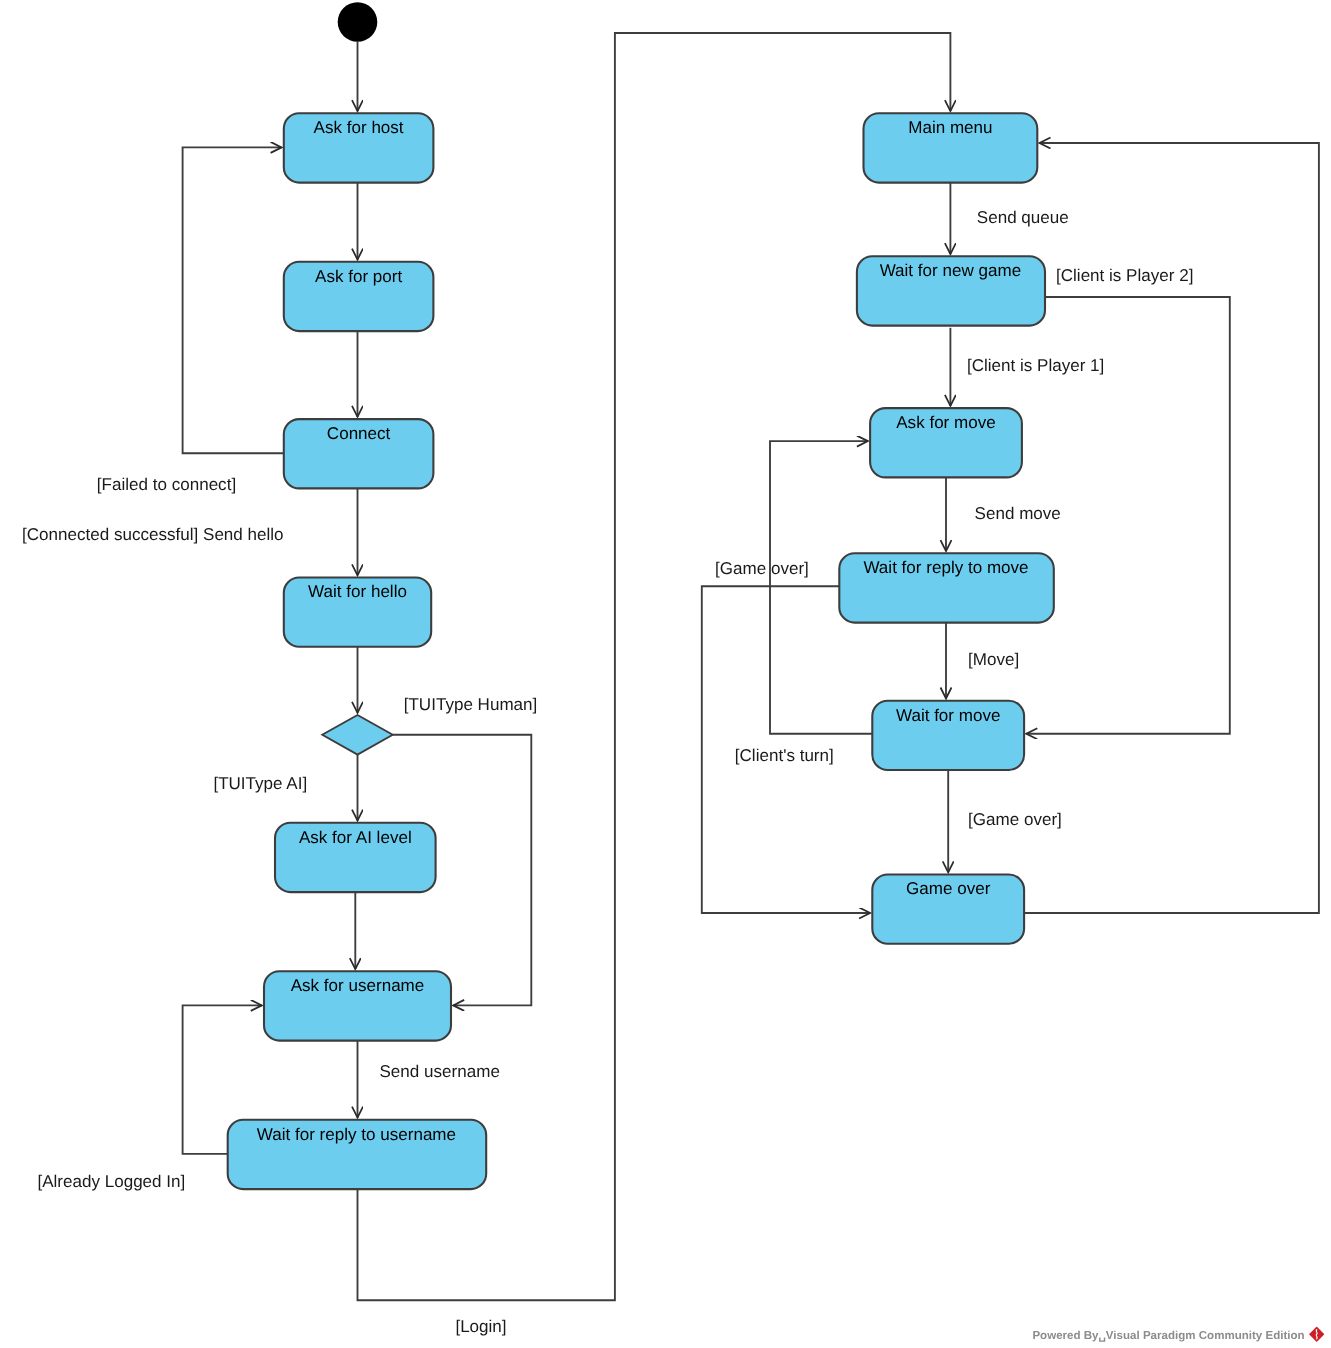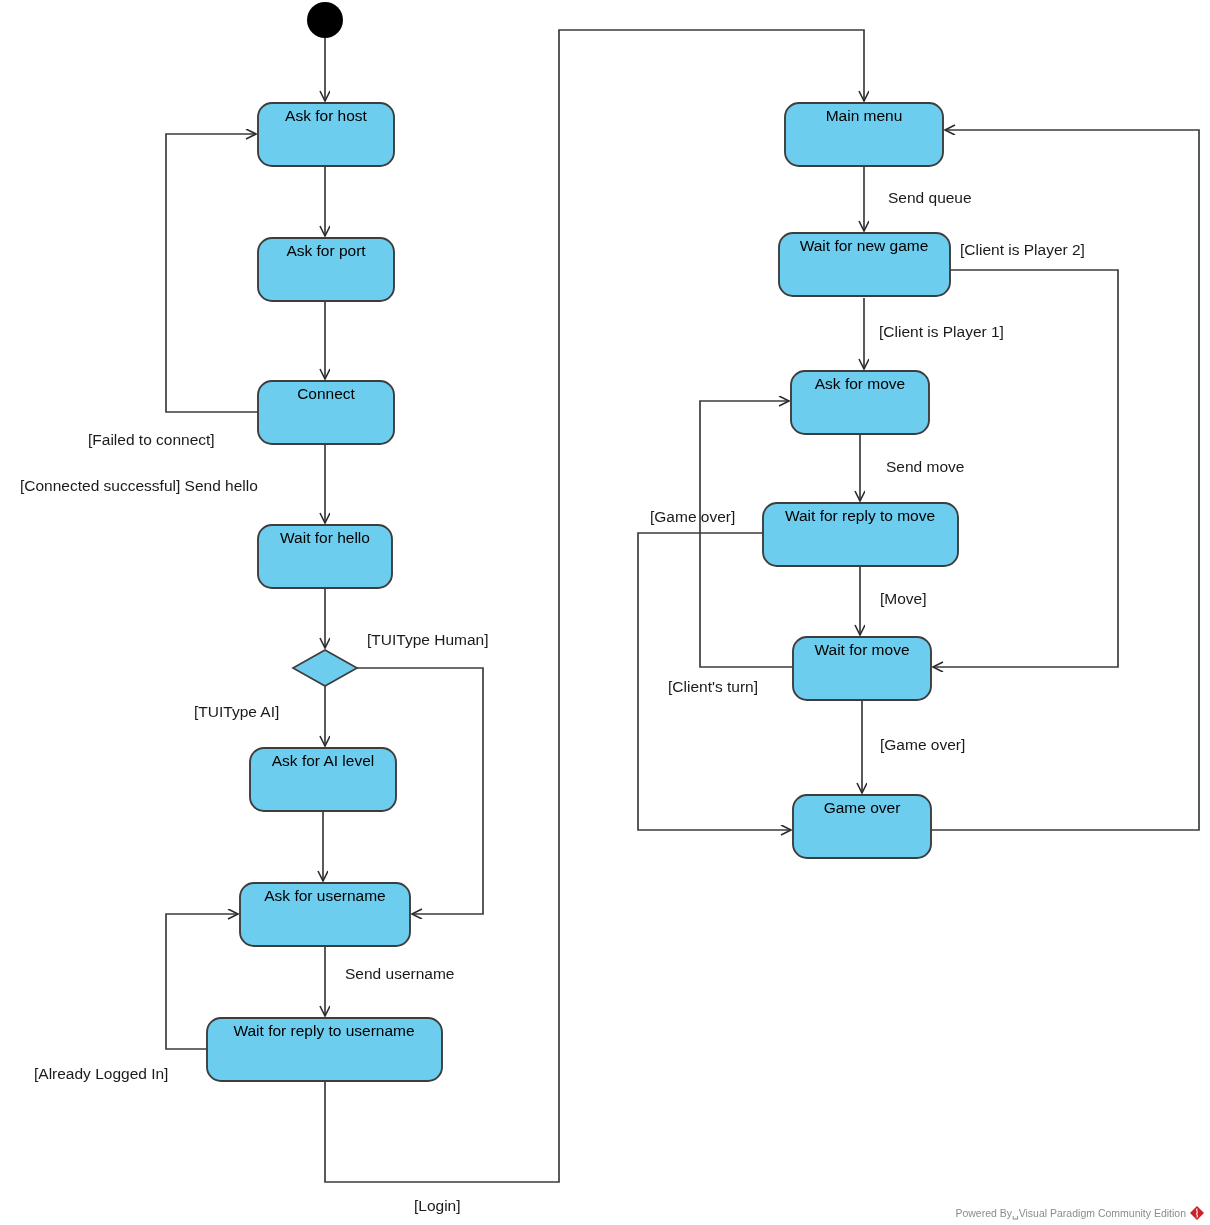--- a/index.html
+++ b/index.html
@@ -42,20 +42,21 @@
     position: absolute;
     right: 6px;
     bottom: 5px;
     display: flex;
     align-items: center;
     gap: 4px;
     font-family: "Liberation Sans", sans-serif;
     font-size: 10.5px;
     color: #8c8c8c;
     white-space: nowrap;
+    font-weight: bold;
   }
   .vp-logo {
     width: 14px;
     height: 14px;
     display: block;
   }
 </style>
 </head>
 <body>
 

